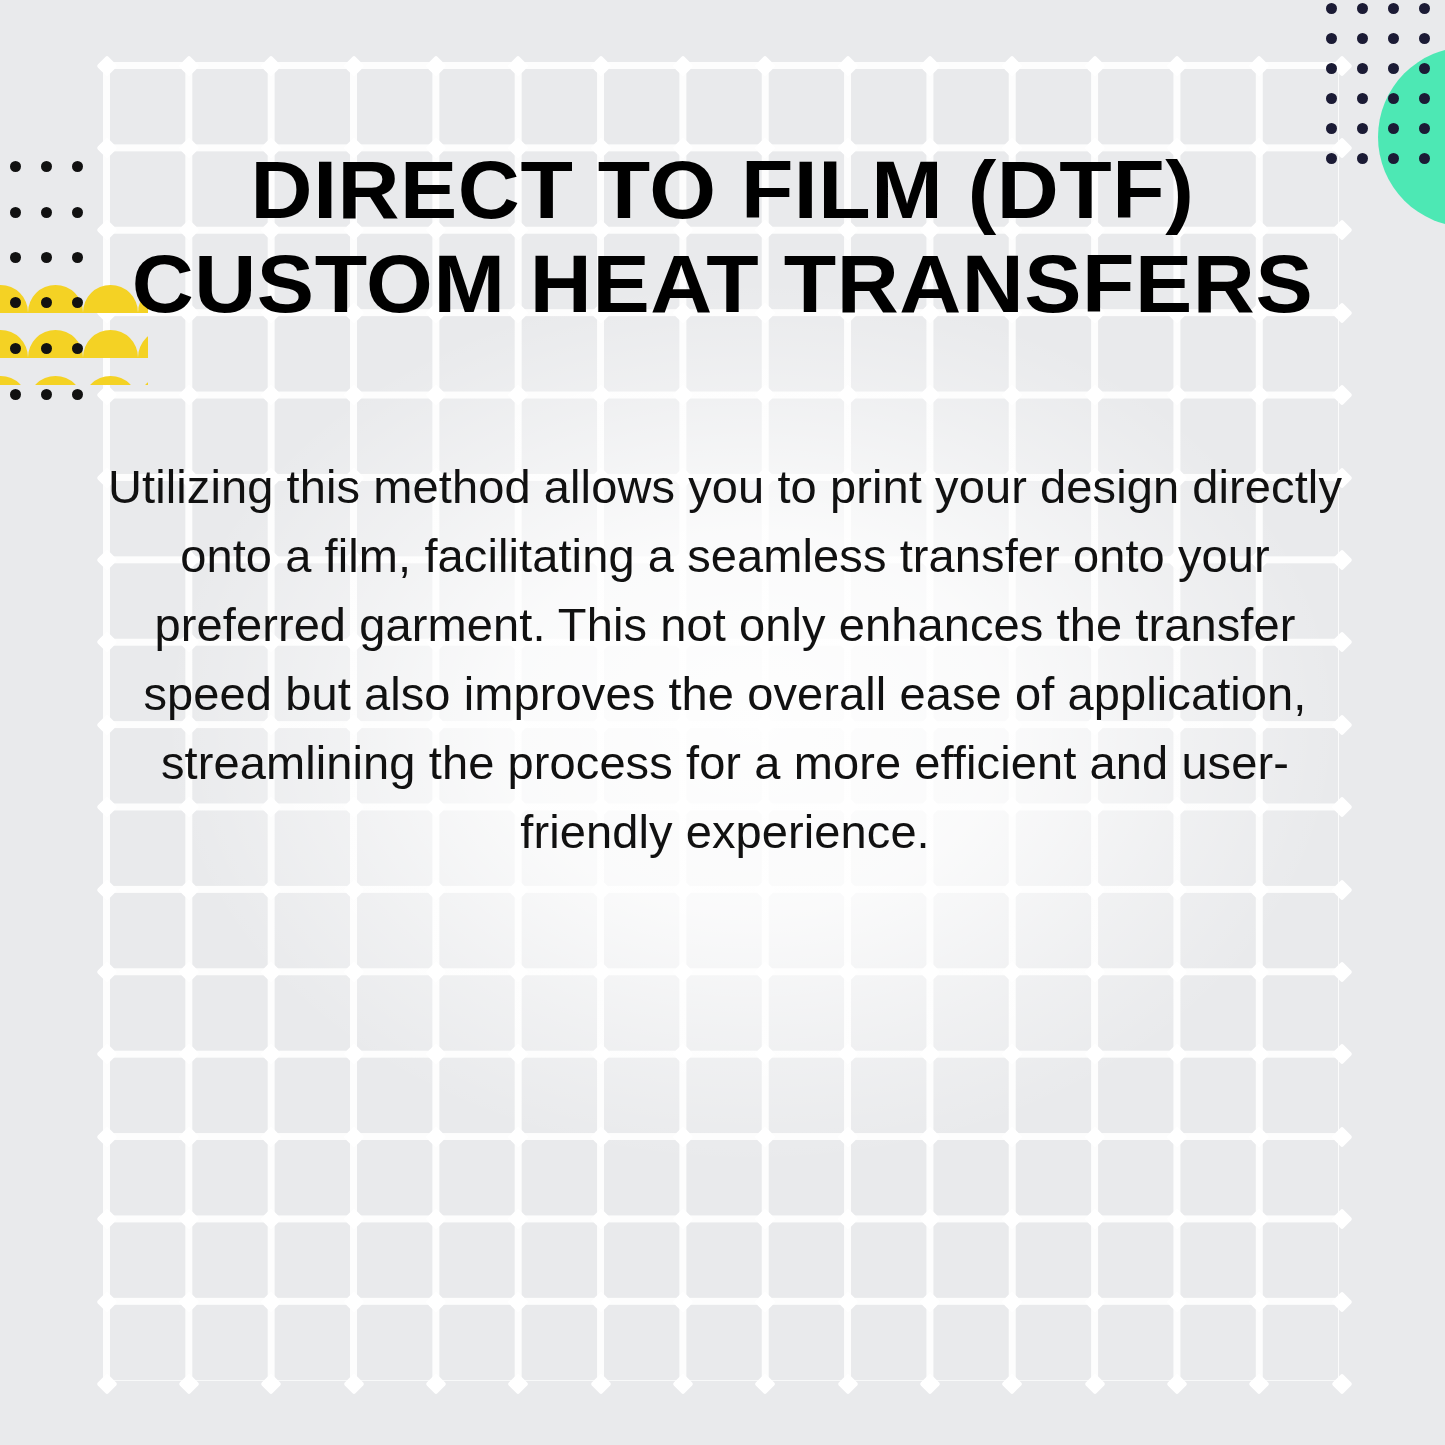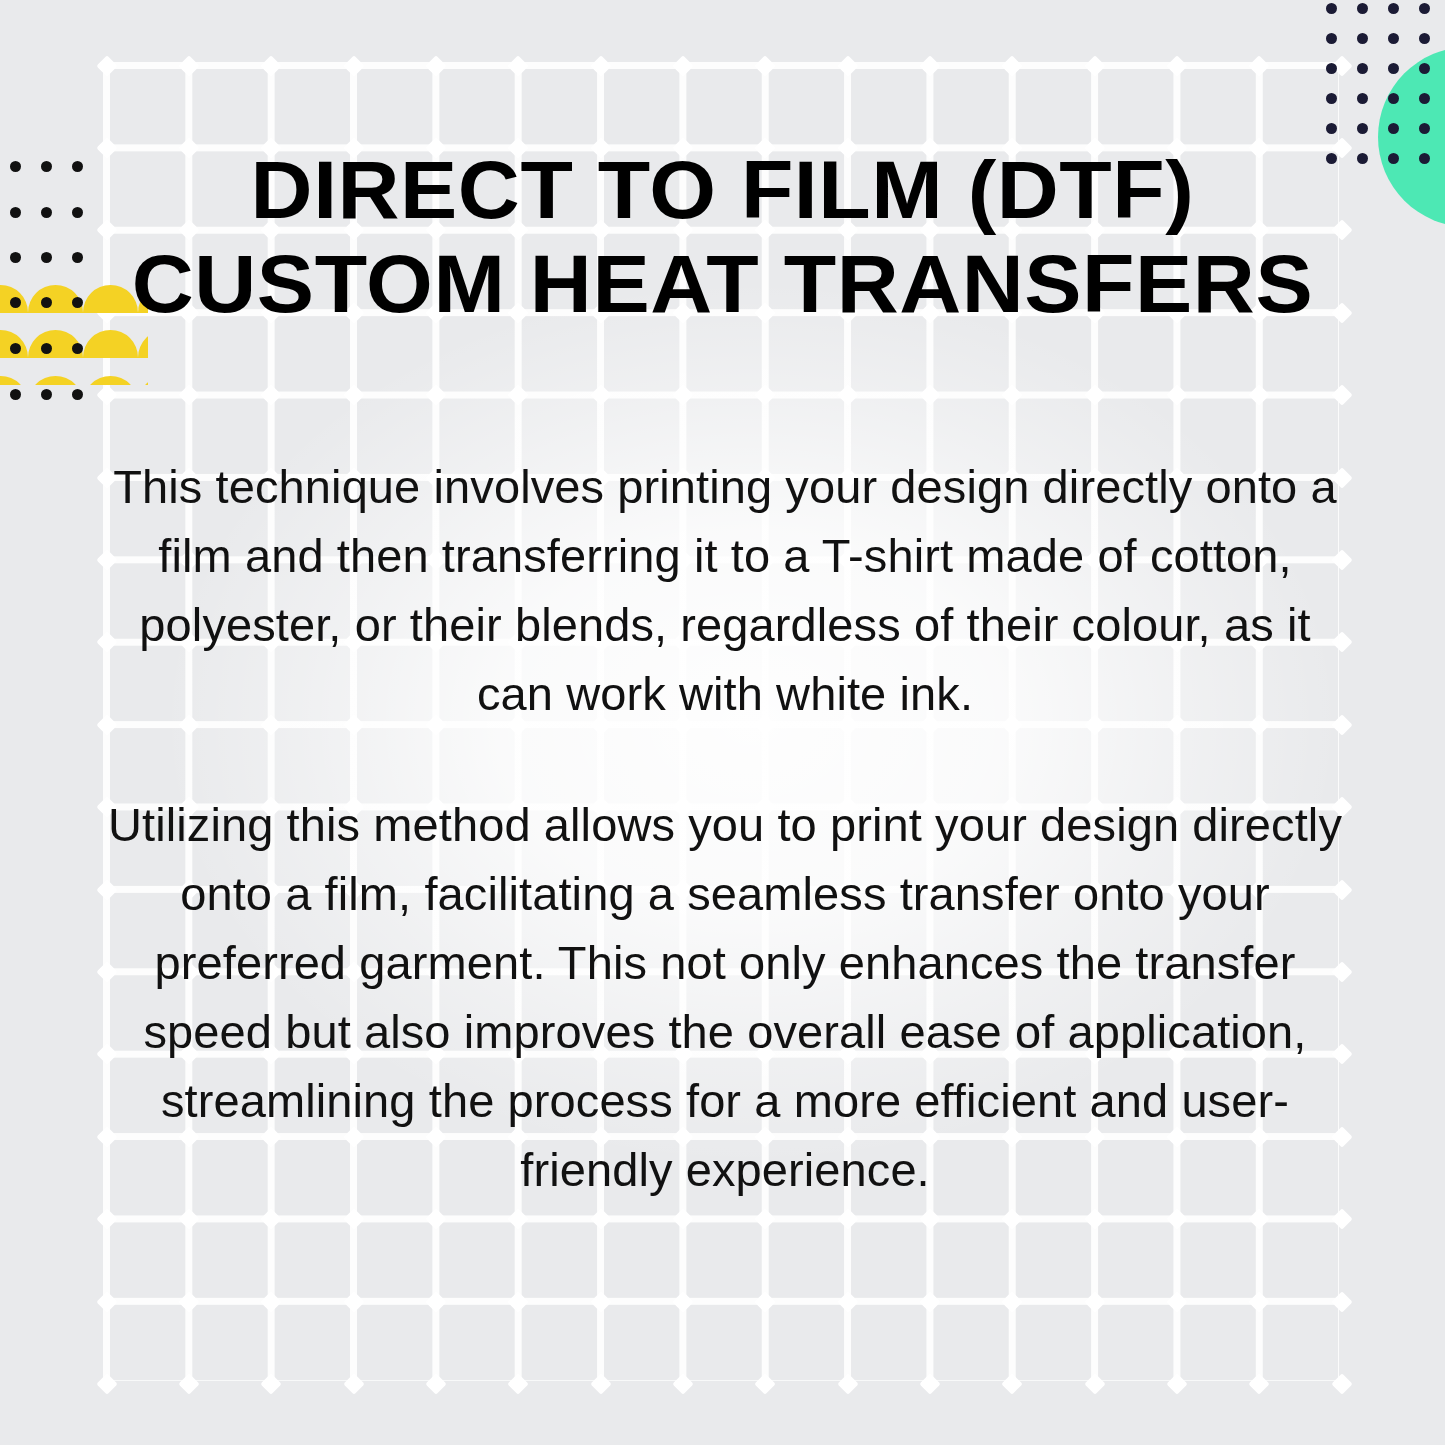--- a/index.html
+++ b/index.html
@@ -518,18 +518,17 @@
     </div>
 
   <div class="content">
 
     <div class="title">
       <span class="tline">DIRECT TO FILM (DTF)</span>
       <span class="tline">CUSTOM HEAT TRANSFERS</span>
     </div>
 
     <div class="body-block">
-      <p class="para">This technique involves printing your design directly onto a film and then transferring it to a T-shirt made of cotton, polyester, or their blends, regardless of their colour, as it can work with white ink.</p>
       <p class="para">Utilizing this method allows you to print your design directly onto a film, facilitating a seamless transfer onto your preferred garment. This not only enhances the transfer speed but also improves the overall ease of application, streamlining the process for a more efficient and user-friendly experience.</p>
     </div>
 
   </div>
 </div>
 
 </body></html>

